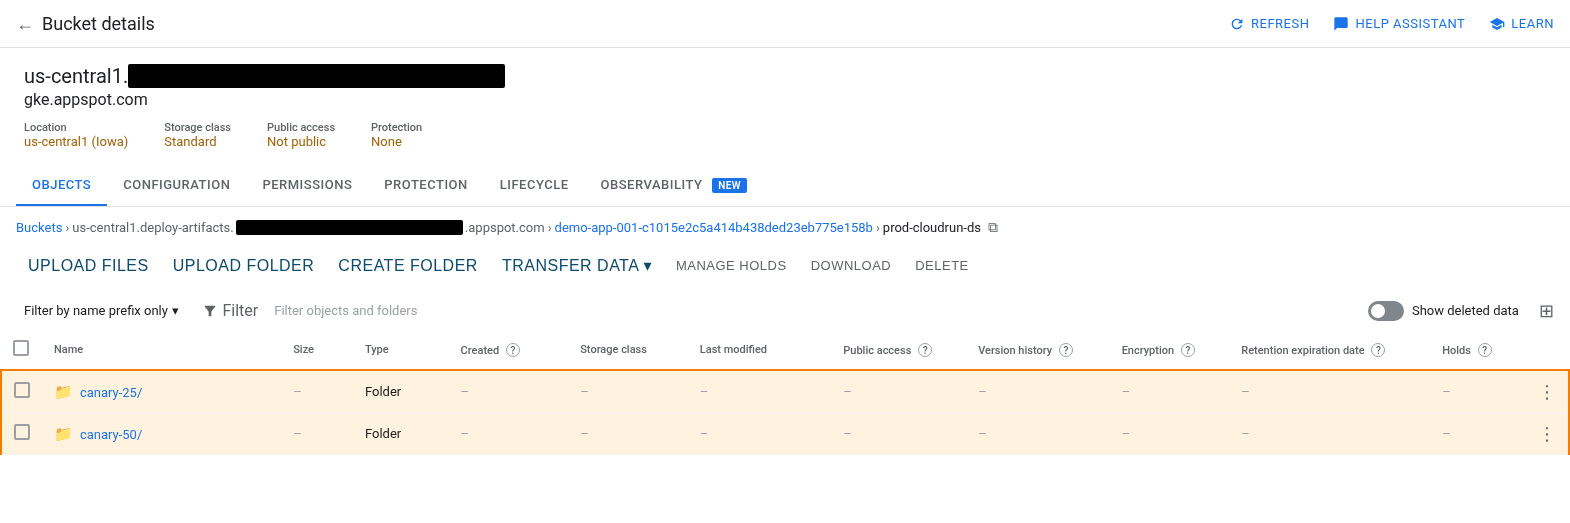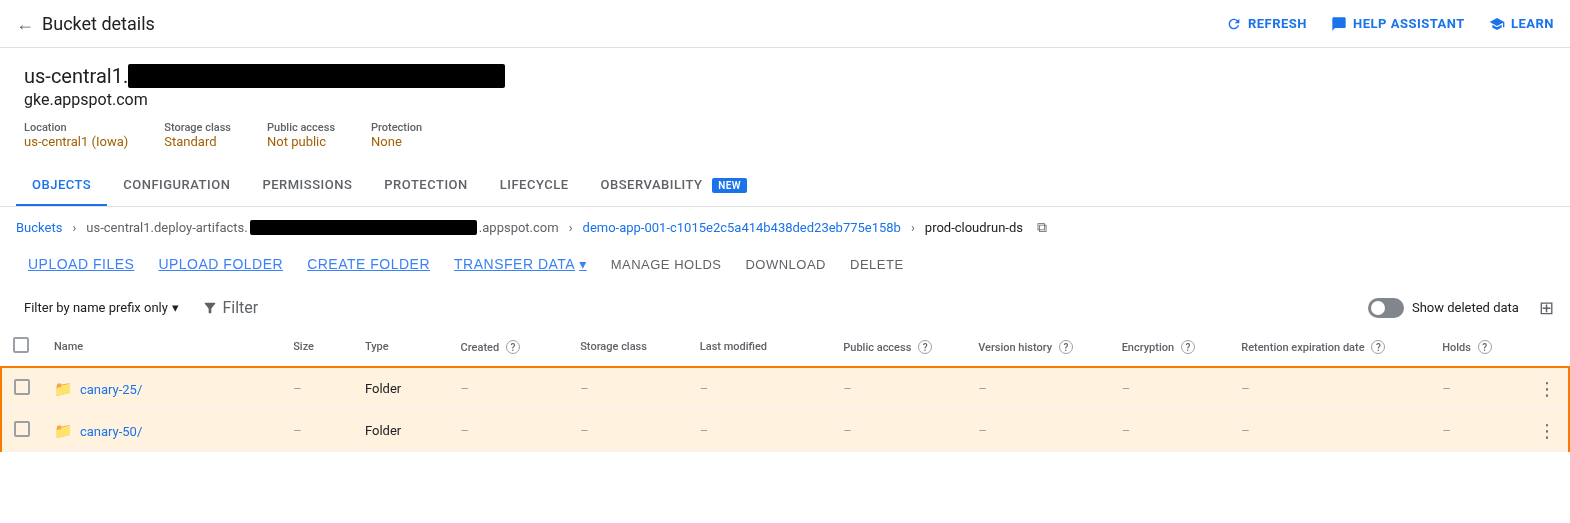--- a/index.html
+++ b/index.html
@@ -10,48 +10,48 @@
       display: flex;
       align-items: center;
       padding: 0 16px;
       height: 48px;
       border-bottom: 1px solid #e0e0e0;
     }
     .top-bar-left { display: flex; align-items: center; gap: 8px; flex: 1; }
     .back-icon { color: #5f6368; cursor: pointer; font-size: 18px; }
     .page-title { font-size: 18px; font-weight: 400; color: #202124; }
     .top-bar-right { display: flex; align-items: center; gap: 24px; }
-    .top-action { display: flex; align-items: flex-start; gap: 6px; color: #1a73e8; font-size: 13px; font-weight: 700; cursor: pointer; text-transform: uppercase; letter-spacing: 0.5px; }
+    .top-action { display: flex; align-items: flex-start; gap: 6px; color: #1a73e8; font-size: 13px; font-weight: 400; cursor: pointer; text-transform: uppercase; letter-spacing: 0.5px; }
     .top-action svg { width: 16px; height: 16px; fill: #1a73e8; }
 
     
     .bucket-info { padding: 16px 24px 8px; }
     .bucket-name { font-size: 20px; font-weight: 400; }
     .bucket-name-highlight { background: #000; color: transparent; border-radius: 2px; padding: 0 4px; }
     .bucket-domain { font-size: 16px; color: #202124; margin-top: 2px; }
     .bucket-meta { display: flex; gap: 36px; margin-top: 12px; }
     .meta-item label { font-size: 11px; color: #5f6368; font-weight: 500; display: block; }
     .meta-item span { font-size: 13px; color: #a16207; }
 
     
     .tabs { display: flex; align-items: center; border-bottom: 1px solid #e0e0e0; padding: 0 16px; margin-top: 8px; }
     .tab { padding: 12px 16px; font-size: 13px; font-weight: 500; color: #5f6368; cursor: pointer; text-transform: uppercase; letter-spacing: 0.5px; border-bottom: 2px solid transparent; }
     .tab.active { color: #1a73e8; border-bottom: 2px solid #1a73e8; }
     .tab-badge { background: #1a73e8; color: #fff; font-size: 10px; font-weight: 600; padding: 2px 6px; border-radius: 2px; margin-left: 6px; }
 
     
-    .breadcrumb { display: flex; align-items: center; gap: 10px; padding: 12px 16px; font-size: 13px; color: #1a73e8; }
+    .breadcrumb { display: flex; align-items: center; gap: 3px; padding: 12px 16px; font-size: 13px; color: #1a73e8; }
     .breadcrumb span { color: #5f6368; }
     .breadcrumb a { color: #1a73e8; cursor: pointer; text-decoration: none; }
     .crumb-separator { color: #5f6368; }
     .copy-icon { font-size: 14px; color: #5f6368; cursor: pointer; margin-left: 4px; }
 
     
     .action-bar { display: flex; align-items: center; gap: 0; padding: 0 16px 8px; }
-    .action-btn { color: #3b82f6; font-size: 14px; font-weight: 500; text-transform: uppercase; letter-spacing: 0.5px; padding: 8px 12px; cursor: pointer; border: none; background: none; display: flex; align-items: center; gap: 4px; text-decoration: underline; }
+    .action-btn { color: #0c4a6e; font-size: 16px; font-weight: 500; text-transform: uppercase; letter-spacing: 0.5px; padding: 8px 12px; cursor: pointer; border: none; background: none; display: flex; align-items: center; gap: 4px; }
     .action-btn-gray { color: #5f6368; font-size: 13px; font-weight: 500; text-transform: uppercase; letter-spacing: 0.5px; padding: 8px 12px; cursor: pointer; border: none; background: none; }
 
     
     .filter-bar { display: flex; align-items: center; padding: 6px 16px; gap: 8px; }
     .filter-dropdown { display: flex; align-items: center; gap: 4px; font-size: 13px; color: #202124; cursor: pointer; padding: 4px 8px; border-radius: 4px; }
     .filter-icon-btn { display: flex; align-items: center; gap: 4px; color: #5f6368; font-size: 16px; cursor: pointer; padding: 4px 8px; }
     .filter-input { color: #9aa0a6; font-size: 13px; flex: 1; }
     .filter-right { margin-left: auto; display: flex; align-items: center; gap: 12px; }
     .show-deleted { display: flex; align-items: center; gap: 8px; font-size: 13px; color: #202124; }
     .toggle { width: 36px; height: 20px; background: #80868b; border-radius: 10px; position: relative; display: flex; align-items: center; }
@@ -183,20 +183,21 @@
   <div class="filter-dropdown">
     <span>Filter by name prefix only</span>
     <span>▾</span>
   </div>
   <div class="filter-icon-btn">
     <svg width="16" height="16" viewBox="0 0 24 24" fill="#5f6368">
         <path d="M4.25 5.61C6.27 8.2 10 13 10 13v6c0 .55.45 1 1 1h2c.55 0 1-.45 1-1v-6s3.72-4.8 5.74-7.39A1 1 0 0018.95 4H5.04a1 1 0 00-.79 1.61z"></path>
       </svg>
     <span>Filter</span>
   </div>
+  <span class="filter-input">Filter objects and folders</span>
   <div class="filter-right">
     <div class="show-deleted">
       <div class="toggle">
         <div class="toggle-knob"></div>
       </div>
       <span>Show deleted data</span>
     </div>
     <span class="grid-icon">⊞</span>
   </div>
 </div>

